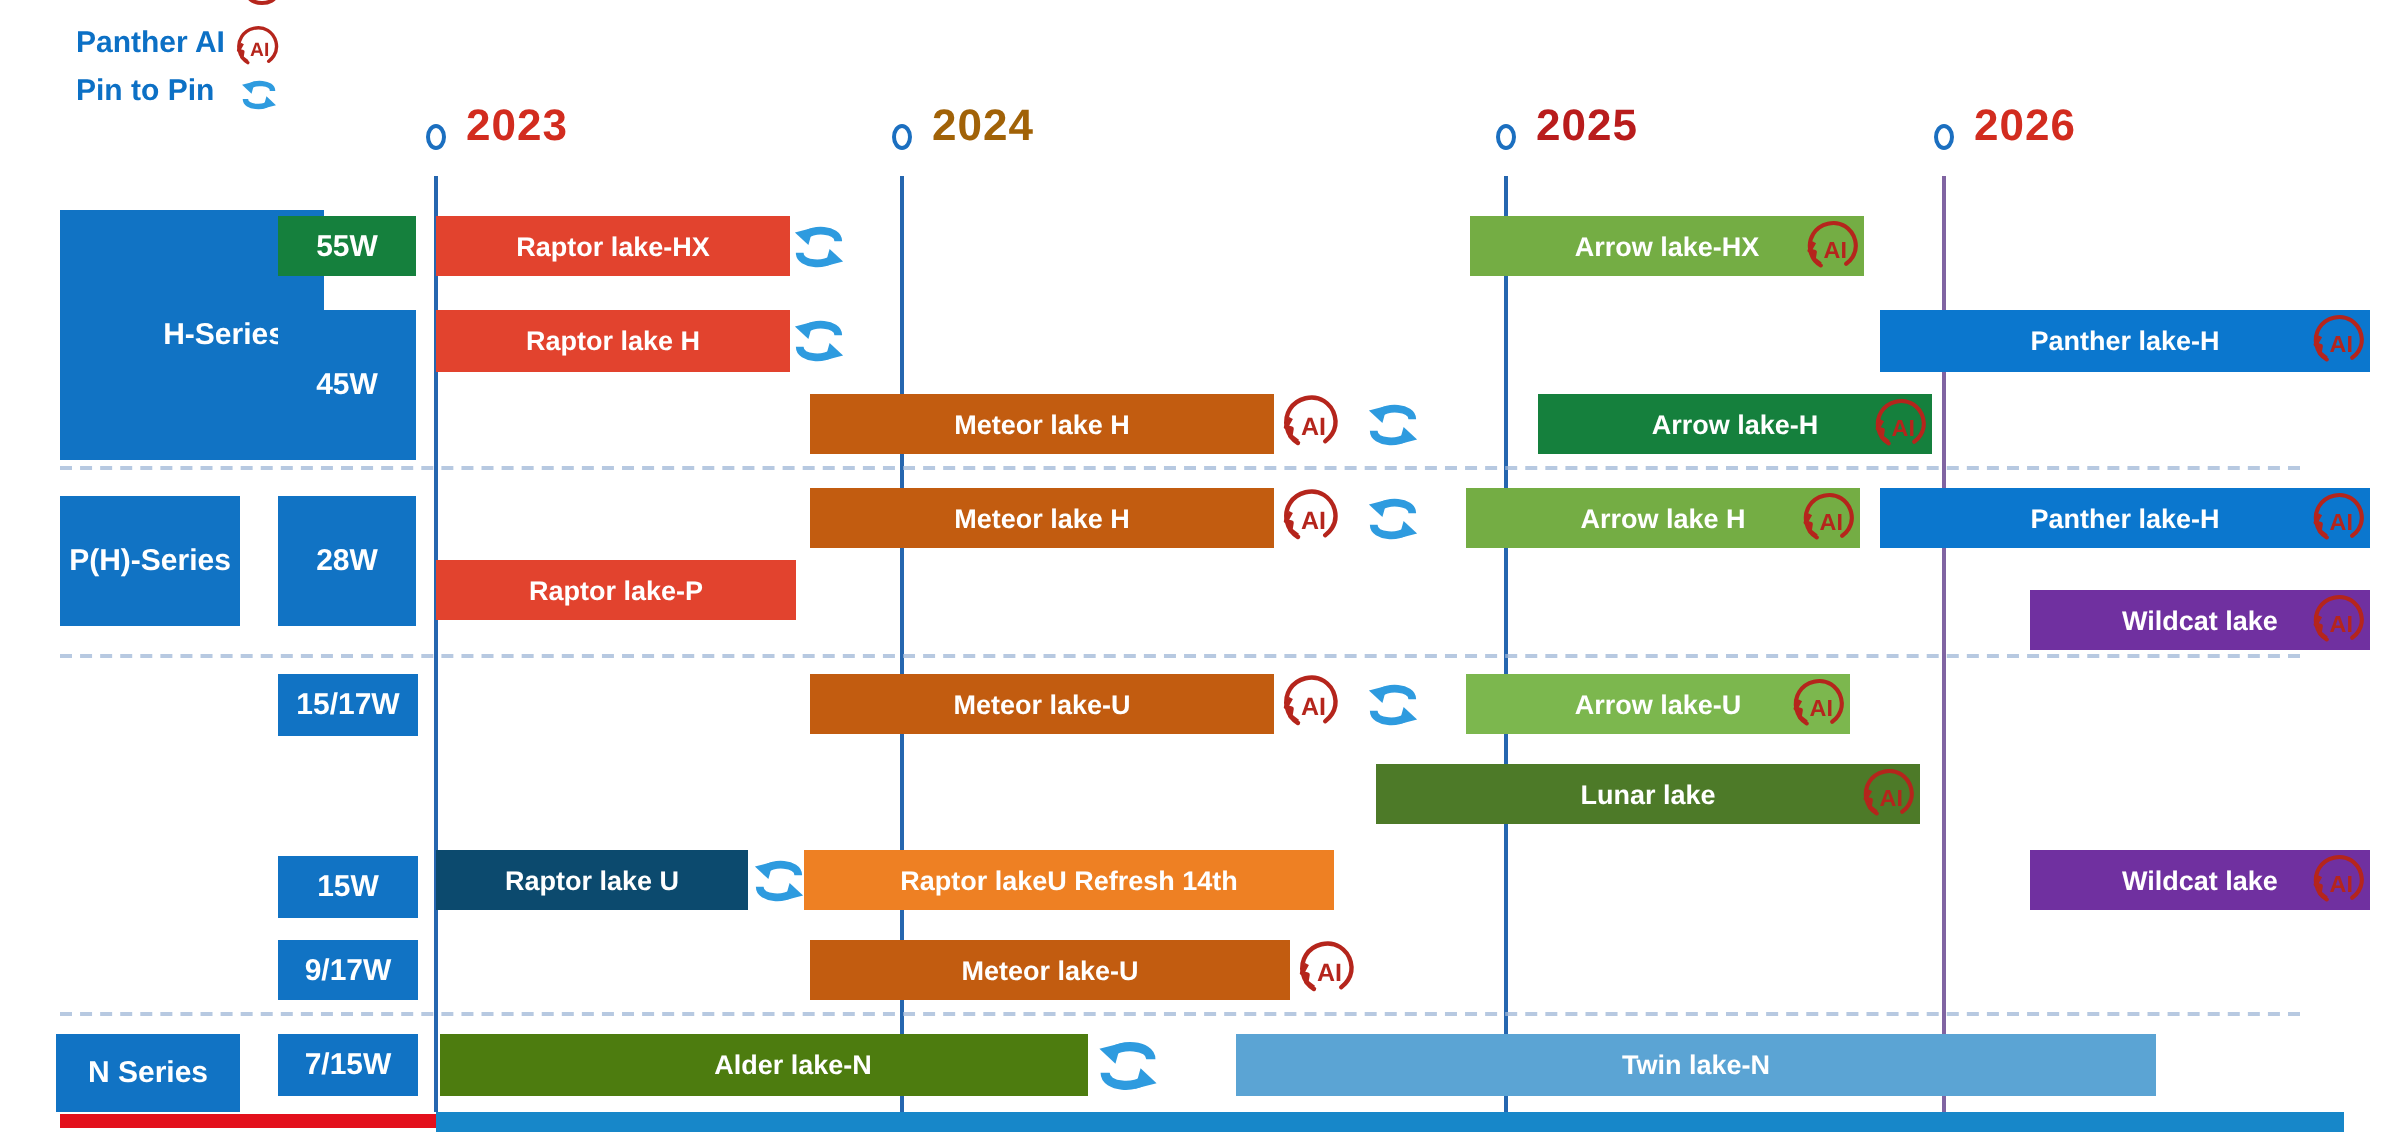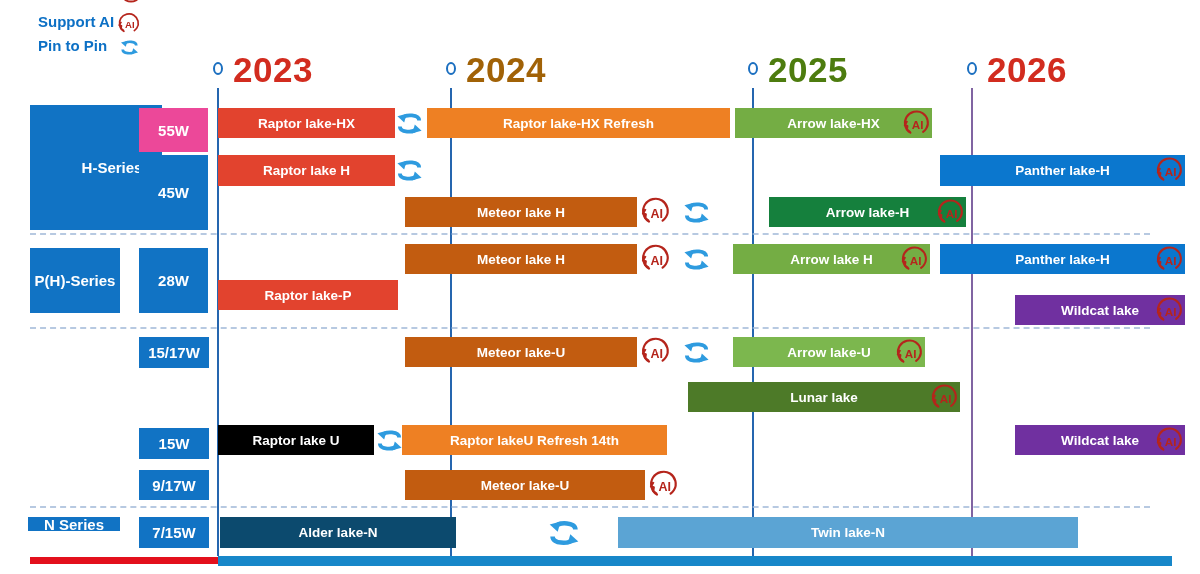--- a/index.html
+++ b/index.html
@@ -3,33 +3,33 @@
 <meta charset="utf-8">
 <style>
   html,body{margin:0;padding:0;background:#fff;}
   #cv{position:relative;width:1200px;height:574px;overflow:hidden;background:#fff;
       font-family:"Liberation Sans",sans-serif;}
   .abs{position:absolute;}
   .bar{position:absolute;display:flex;align-items:center;justify-content:center;
        color:#fff;font-weight:bold;font-size:13.5px;white-space:nowrap;}
   .watt,.series{position:absolute;display:flex;align-items:center;justify-content:center;
        color:#fff;font-weight:bold;font-size:15px;}
-  .yeartxt{position:absolute;font-weight:bold;font-size:35px;letter-spacing:.5px;}
+  .yeartxt{position:absolute;font-weight:bold;font-size:22px;letter-spacing:.5px;}
   .yearcircle{position:absolute;width:10px;height:13px;border-radius:50%;border:2.5px solid #1B6FC0;background:#fff;box-sizing:border-box;}
   .vline{position:absolute;width:2px;}
   .dash{position:absolute;height:0;border-top:2px dashed #9FB8D8;opacity:.75;}
   .legendrow{position:absolute;font-weight:bold;font-size:15px;color:#0C70C5;}
   .icon{position:absolute;line-height:0;}
   .aiin{position:absolute;right:2px;top:-1px;line-height:0;}
 </style>
 </head>
 <body>
 
 <div id="cv">
-  <div class="legendrow" style="left:38px;top:13px;">Support AI</div>
+  <div class="legendrow" style="left:38px;top:13px;">Panther AI</div>
   <span class="icon" style="left:117px;top:10px;" id="legend-ai"><svg width="23" height="25" viewBox="0 0 30 32">
  <path d="M9 27.5 C3 24 1.5 16 5 10.5 C8.5 5 16.5 3 22 6.5 C27.5 10 29.5 17.5 26 23 C25.2 24.3 24 25.6 22.6 26.6" fill="none" stroke="#B5251C" stroke-width="2.2" stroke-linecap="round"></path>
  <path d="M5.5 15 L3 19.5 L5.8 20.3 L5.2 24 L8.8 26.8" fill="none" stroke="#B5251C" stroke-width="2.2" stroke-linejoin="round"></path>
  <text x="10.5" y="23.5" font-family="Liberation Sans, sans-serif" font-size="12.5" font-weight="bold" fill="#B5251C">AI</text>
       </svg></span>
   <div class="legendrow" style="left:38px;top:37px;">Pin to Pin</div>
   <span class="icon" style="left:120px;top:38px;" id="legend-swap"><svg width="19" height="19" viewBox="0 0 28 28">
  <path d="M24 11 C24 4.5 10 4 6.5 8.5" fill="none" stroke="#2E9BDF" stroke-width="4"></path>
  <polygon points="1.5,6.5 11,4 8.5,13" fill="#2E9BDF"></polygon>
  <path d="M4 17 C4 23.5 18 24 21.5 19.5" fill="none" stroke="#2E9BDF" stroke-width="4"></path>
@@ -39,49 +39,46 @@
         <path d="M2 0 C2 6 16 6 16 0" fill="none" stroke="#B5251C" stroke-width="2"></path>
       </svg></span>
 <div class="vline" style="left:217px;top:88px;height:468px;background:#2566AF;"></div>
     <span class="yearcircle" style="left:213px;top:62px;"></span>
     <div class="yeartxt" style="left:233px;top:50px;color:#D22C1F;">2023</div>
     <div class="vline" style="left:450px;top:88px;height:468px;background:#2566AF;"></div>
     <span class="yearcircle" style="left:446px;top:62px;"></span>
     <div class="yeartxt" style="left:466px;top:50px;color:#a16207;">2024</div>
     <div class="vline" style="left:752px;top:88px;height:468px;background:#2566AF;"></div>
     <span class="yearcircle" style="left:748px;top:62px;"></span>
-    <div class="yeartxt" style="left:768px;top:50px;color:#4d7c0f;">2025</div>
+    <div class="yeartxt" style="left:768px;top:50px;color:#b91c1c;">2025</div>
     <div class="vline" style="left:971px;top:88px;height:468px;background:#8064A2;"></div>
     <span class="yearcircle" style="left:967px;top:62px;"></span>
     <div class="yeartxt" style="left:987px;top:50px;color:#D22C1F;">2026</div>
     <div class="series" style="left:30px;top:105px;width:100px;height:125px;background:#1173C4;padding-left:32px;">H-Series</div>
     <div class="series" style="left:30px;top:248px;width:90px;height:65px;background:#1173C4;">P(H)-Series</div>
-    <div class="series" style="left:28px;top:517px;width:92px;height:14px;background:#1173C4;">N Series</div>
-    <div class="watt" style="left:139px;top:108px;width:69px;height:44px;background:#ec4899;">55W</div>
+    <div class="series" style="left:28px;top:517px;width:92px;height:39px;background:#1173C4;">N Series</div>
+    <div class="watt" style="left:139px;top:108px;width:69px;height:30px;background:#15803d;">55W</div>
     <div class="watt" style="left:139px;top:155px;width:69px;height:75px;background:#1173C4;">45W</div>
     <div class="watt" style="left:139px;top:248px;width:69px;height:65px;background:#1173C4;">28W</div>
     <div class="watt" style="left:139px;top:337px;width:70px;height:31px;background:#1173C4;">15/17W</div>
     <div class="watt" style="left:139px;top:428px;width:70px;height:31px;background:#1173C4;">15W</div>
     <div class="watt" style="left:139px;top:470px;width:70px;height:30px;background:#1173C4;">9/17W</div>
     <div class="watt" style="left:139px;top:517px;width:70px;height:31px;background:#1173C4;">7/15W</div>
     <div class="dash" style="left:30px;top:233px;width:1120px;"></div>
     <div class="dash" style="left:30px;top:327px;width:1120px;"></div>
     <div class="dash" style="left:30px;top:506px;width:1120px;"></div>
     <div class="bar" style="left:218px;top:108px;width:177px;height:30px;background:#E2432E;">
         <span>Raptor lake-HX</span>
     </div>
     <span class="icon" style="left:396px;top:110px;"><svg width="27" height="27" viewBox="0 0 28 28">
  <path d="M24 11 C24 4.5 10 4 6.5 8.5" fill="none" stroke="#2E9BDF" stroke-width="4"></path>
  <polygon points="1.5,6.5 11,4 8.5,13" fill="#2E9BDF"></polygon>
  <path d="M4 17 C4 23.5 18 24 21.5 19.5" fill="none" stroke="#2E9BDF" stroke-width="4"></path>
  <polygon points="26.5,21.5 17,24 19.5,15" fill="#2E9BDF"></polygon>
       </svg></span>
-    <div class="bar" style="left:427px;top:108px;width:303px;height:30px;background:#EE8023;">
-        <span>Raptor lake-HX Refresh</span>
-    </div>
     <div class="bar" style="left:735px;top:108px;width:197px;height:30px;background:#74AD44;">
         <span>Arrow lake-HX</span>
       <span class="aiin"><svg width="28" height="30" viewBox="0 0 30 32">
  <path d="M9 27.5 C3 24 1.5 16 5 10.5 C8.5 5 16.5 3 22 6.5 C27.5 10 29.5 17.5 26 23 C25.2 24.3 24 25.6 22.6 26.6" fill="none" stroke="#B5251C" stroke-width="2.2" stroke-linecap="round"></path>
  <path d="M5.5 15 L3 19.5 L5.8 20.3 L5.2 24 L8.8 26.8" fill="none" stroke="#B5251C" stroke-width="2.2" stroke-linejoin="round"></path>
  <text x="10.5" y="23.5" font-family="Liberation Sans, sans-serif" font-size="12.5" font-weight="bold" fill="#B5251C">AI</text>
         </svg></span>
     </div>
     <div class="bar" style="left:218px;top:155px;width:177px;height:31px;background:#E2432E;">
         <span>Raptor lake H</span>
@@ -186,21 +183,21 @@
         </svg></span>
     </div>
     <div class="bar" style="left:688px;top:382px;width:272px;height:30px;background:#4D7A28;">
         <span>Lunar lake</span>
       <span class="aiin"><svg width="28" height="30" viewBox="0 0 30 32">
  <path d="M9 27.5 C3 24 1.5 16 5 10.5 C8.5 5 16.5 3 22 6.5 C27.5 10 29.5 17.5 26 23 C25.2 24.3 24 25.6 22.6 26.6" fill="none" stroke="#B5251C" stroke-width="2.2" stroke-linecap="round"></path>
  <path d="M5.5 15 L3 19.5 L5.8 20.3 L5.2 24 L8.8 26.8" fill="none" stroke="#B5251C" stroke-width="2.2" stroke-linejoin="round"></path>
  <text x="10.5" y="23.5" font-family="Liberation Sans, sans-serif" font-size="12.5" font-weight="bold" fill="#B5251C">AI</text>
         </svg></span>
     </div>
-    <div class="bar" style="left:218px;top:425px;width:156px;height:30px;background:#000000;">
+    <div class="bar" style="left:218px;top:425px;width:156px;height:30px;background:#0c4a6e;">
         <span>Raptor lake U</span>
     </div>
     <span class="icon" style="left:376px;top:427px;"><svg width="27" height="27" viewBox="0 0 28 28">
  <path d="M24 11 C24 4.5 10 4 6.5 8.5" fill="none" stroke="#2E9BDF" stroke-width="4"></path>
  <polygon points="1.5,6.5 11,4 8.5,13" fill="#2E9BDF"></polygon>
  <path d="M4 17 C4 23.5 18 24 21.5 19.5" fill="none" stroke="#2E9BDF" stroke-width="4"></path>
  <polygon points="26.5,21.5 17,24 19.5,15" fill="#2E9BDF"></polygon>
       </svg></span>
     <div class="bar" style="left:402px;top:425px;width:265px;height:30px;background:#EE8023;">
         <span>Raptor lakeU Refresh 14th</span>
@@ -214,21 +211,21 @@
         </svg></span>
     </div>
     <div class="bar" style="left:405px;top:470px;width:240px;height:30px;background:#C25C10;">
         <span>Meteor lake-U</span>
     </div>
     <span class="icon" style="left:648px;top:467px;"><svg width="30" height="32" viewBox="0 0 30 32">
  <path d="M9 27.5 C3 24 1.5 16 5 10.5 C8.5 5 16.5 3 22 6.5 C27.5 10 29.5 17.5 26 23 C25.2 24.3 24 25.6 22.6 26.6" fill="none" stroke="#B5251C" stroke-width="2.2" stroke-linecap="round"></path>
  <path d="M5.5 15 L3 19.5 L5.8 20.3 L5.2 24 L8.8 26.8" fill="none" stroke="#B5251C" stroke-width="2.2" stroke-linejoin="round"></path>
  <text x="10.5" y="23.5" font-family="Liberation Sans, sans-serif" font-size="12.5" font-weight="bold" fill="#B5251C">AI</text>
       </svg></span>
-    <div class="bar" style="left:220px;top:517px;width:236px;height:31px;background:#0c4a6e;">
+    <div class="bar" style="left:220px;top:517px;width:295px;height:31px;background:#4d7c0f;padding-left:29px;">
         <span>Alder lake-N</span>
     </div>
     <span class="icon" style="left:548px;top:517px;"><svg width="32" height="32" viewBox="0 0 28 28">
  <path d="M24 11 C24 4.5 10 4 6.5 8.5" fill="none" stroke="#2E9BDF" stroke-width="4"></path>
  <polygon points="1.5,6.5 11,4 8.5,13" fill="#2E9BDF"></polygon>
  <path d="M4 17 C4 23.5 18 24 21.5 19.5" fill="none" stroke="#2E9BDF" stroke-width="4"></path>
  <polygon points="26.5,21.5 17,24 19.5,15" fill="#2E9BDF"></polygon>
       </svg></span>
     <div class="bar" style="left:618px;top:517px;width:460px;height:31px;background:#5BA4D4;">
         <span>Twin lake-N</span>

